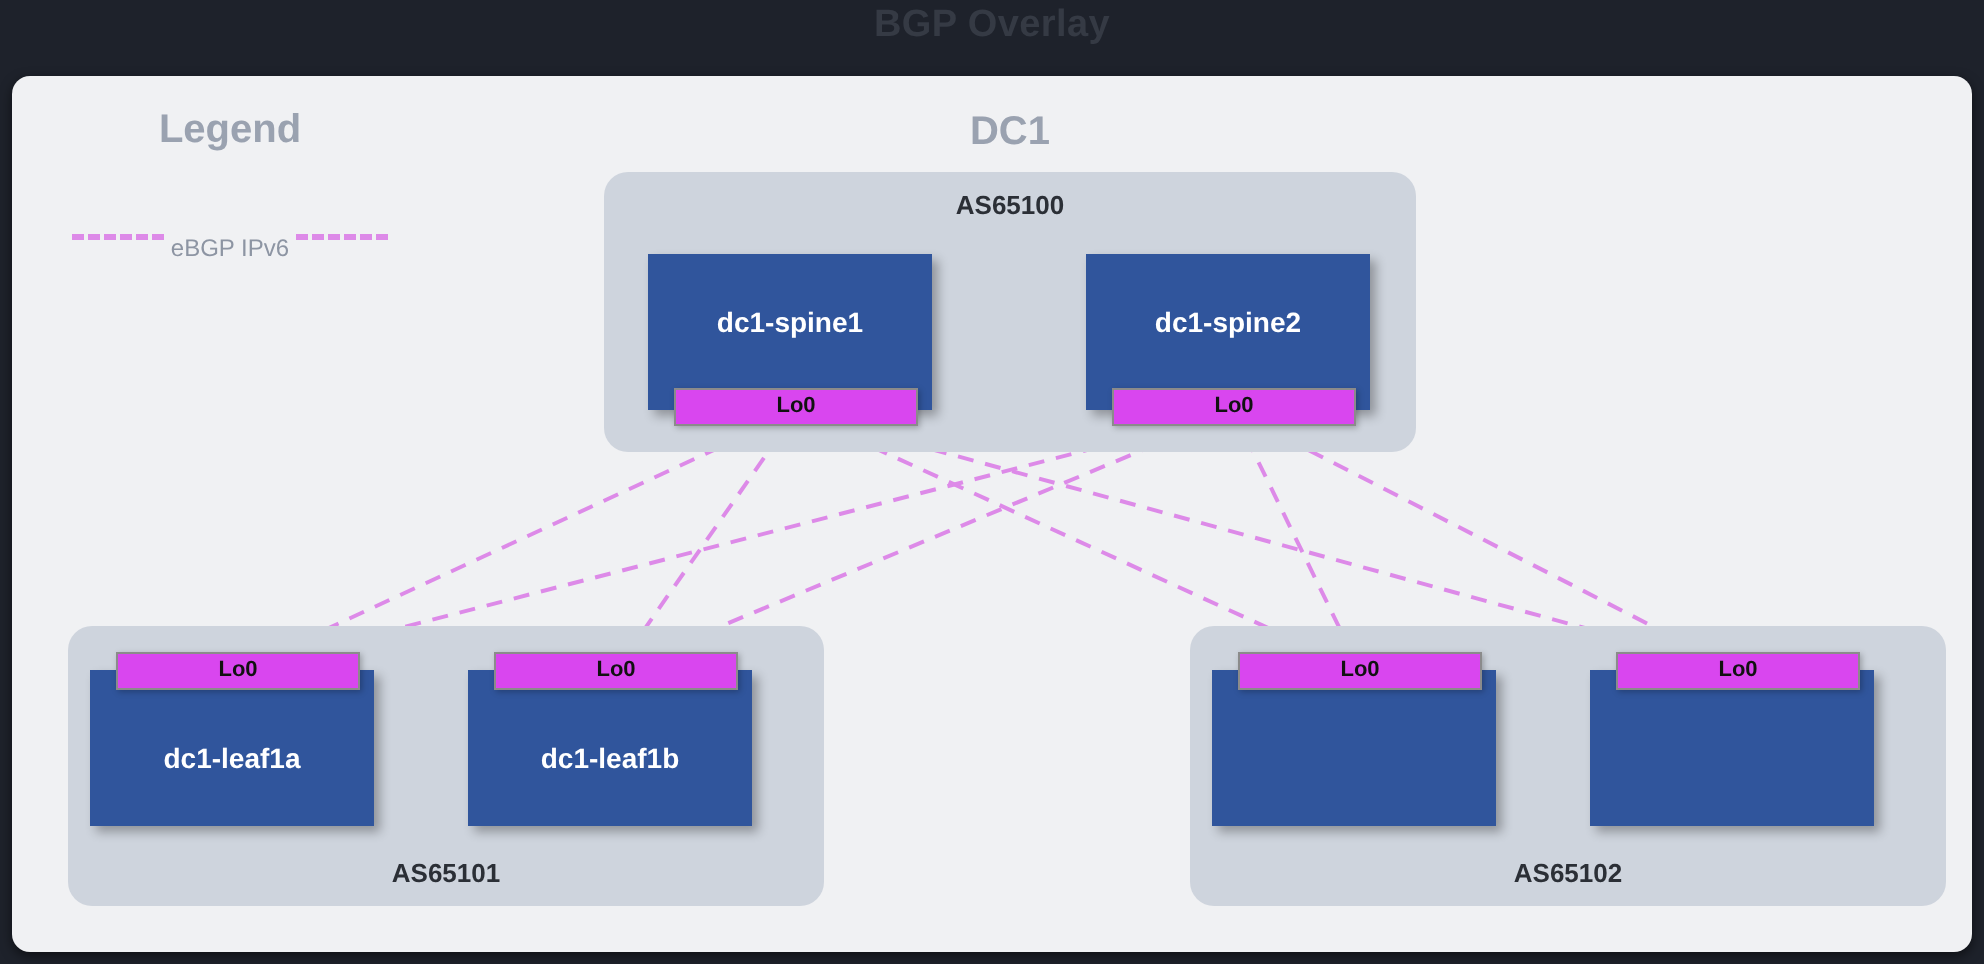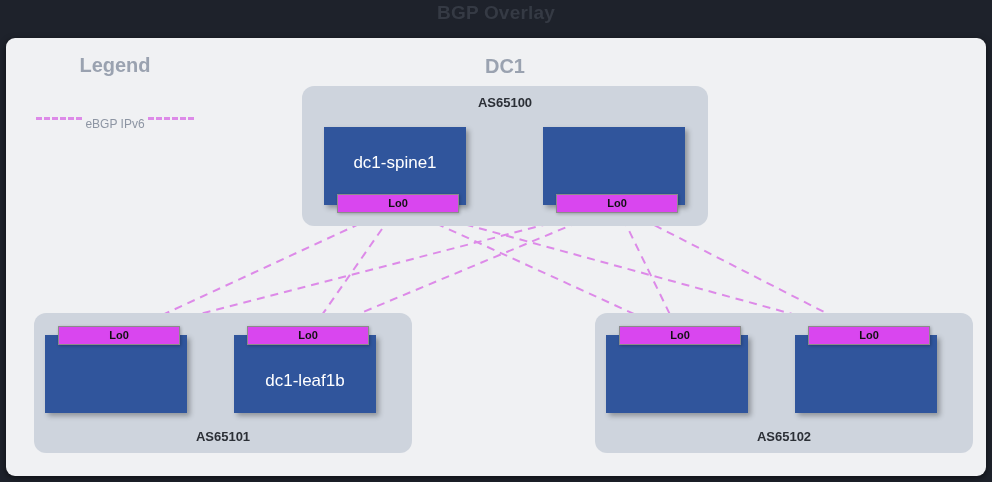--- a/index.html
+++ b/index.html
@@ -121,22 +121,22 @@
     width: 142px;
     height: 78px;
     background: #30559c;
     box-shadow: 3px 3px 5px rgba(0,0,0,0.30);
   }
   .node-name {
     position: absolute;
     left: 0;
     width: 100%;
     text-align: center;
-    font-size: 17px;
-    font-weight: normal;
+    font-size: 14px;
+    font-weight: bold;
     color: #ffffff;
   }
   .node.spine .node-name { top: 26px; }
   .node.leaf .node-name { top: 36px; }
 
   
   .iface {
     position: absolute;
     width: 122px;
     height: 19px;
@@ -196,23 +196,25 @@
         <div class="as-group" style="left: 589px; top: 275px; width: 378px; height: 140px; background: rgb(206, 212, 221);">
           <div class="as-label bottom">AS65102</div>
         </div>
       </div>
 
   <div class="node spine" style="left: 318px; top: 89px; background: rgb(48, 85, 156);">
         <div class="node-name">dc1-spine1</div>
         <div class="iface">Lo0</div>
       </div>
       <div class="node spine" style="left: 537px; top: 89px; background: rgb(48, 85, 156);">
+        <div class="node-name">dc1-spine2</div>
         <div class="iface">Lo0</div>
       </div>
       <div class="node leaf" style="left: 39px; top: 297px; background: rgb(48, 85, 156);">
+        <div class="node-name">dc1-leaf1a</div>
         <div class="iface">Lo0</div>
       </div>
       <div class="node leaf" style="left: 228px; top: 297px; background: rgb(48, 85, 156);">
         <div class="node-name">dc1-leaf1b</div>
         <div class="iface">Lo0</div>
       </div>
       <div class="node leaf" style="left: 600px; top: 297px; background: rgb(48, 85, 156);">
         <div class="iface">Lo0</div>
       </div>
       <div class="node leaf" style="left: 789px; top: 297px; background: rgb(48, 85, 156);">

